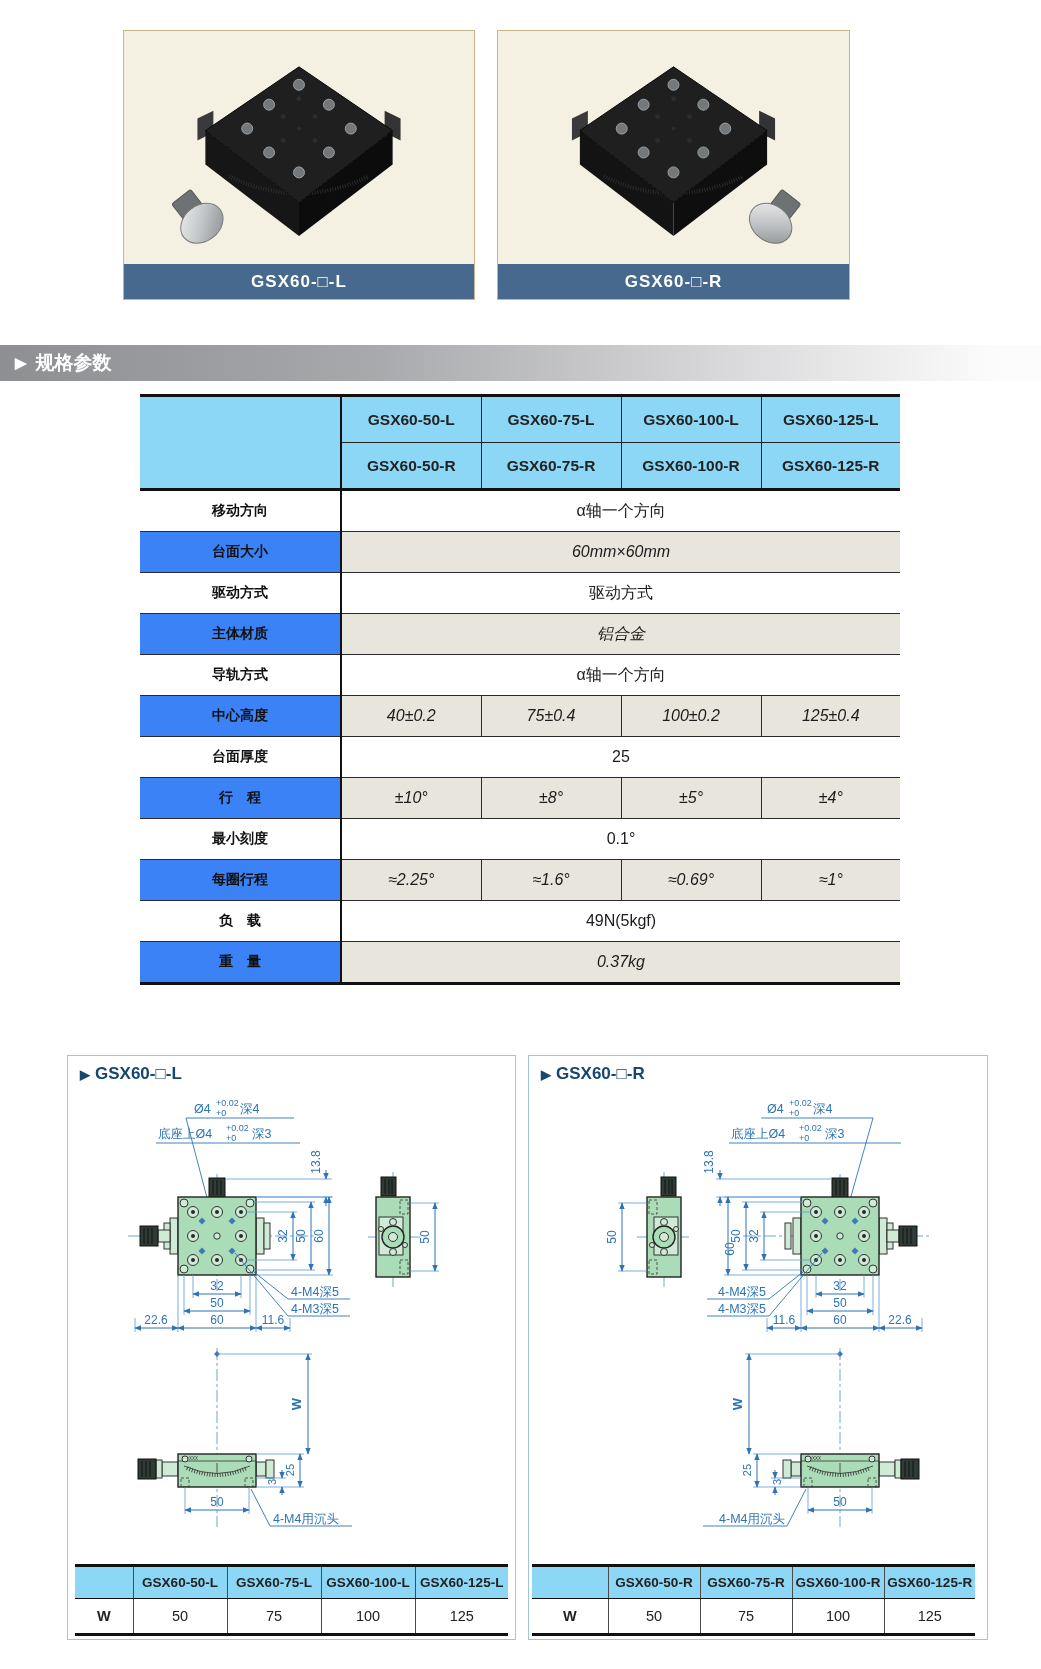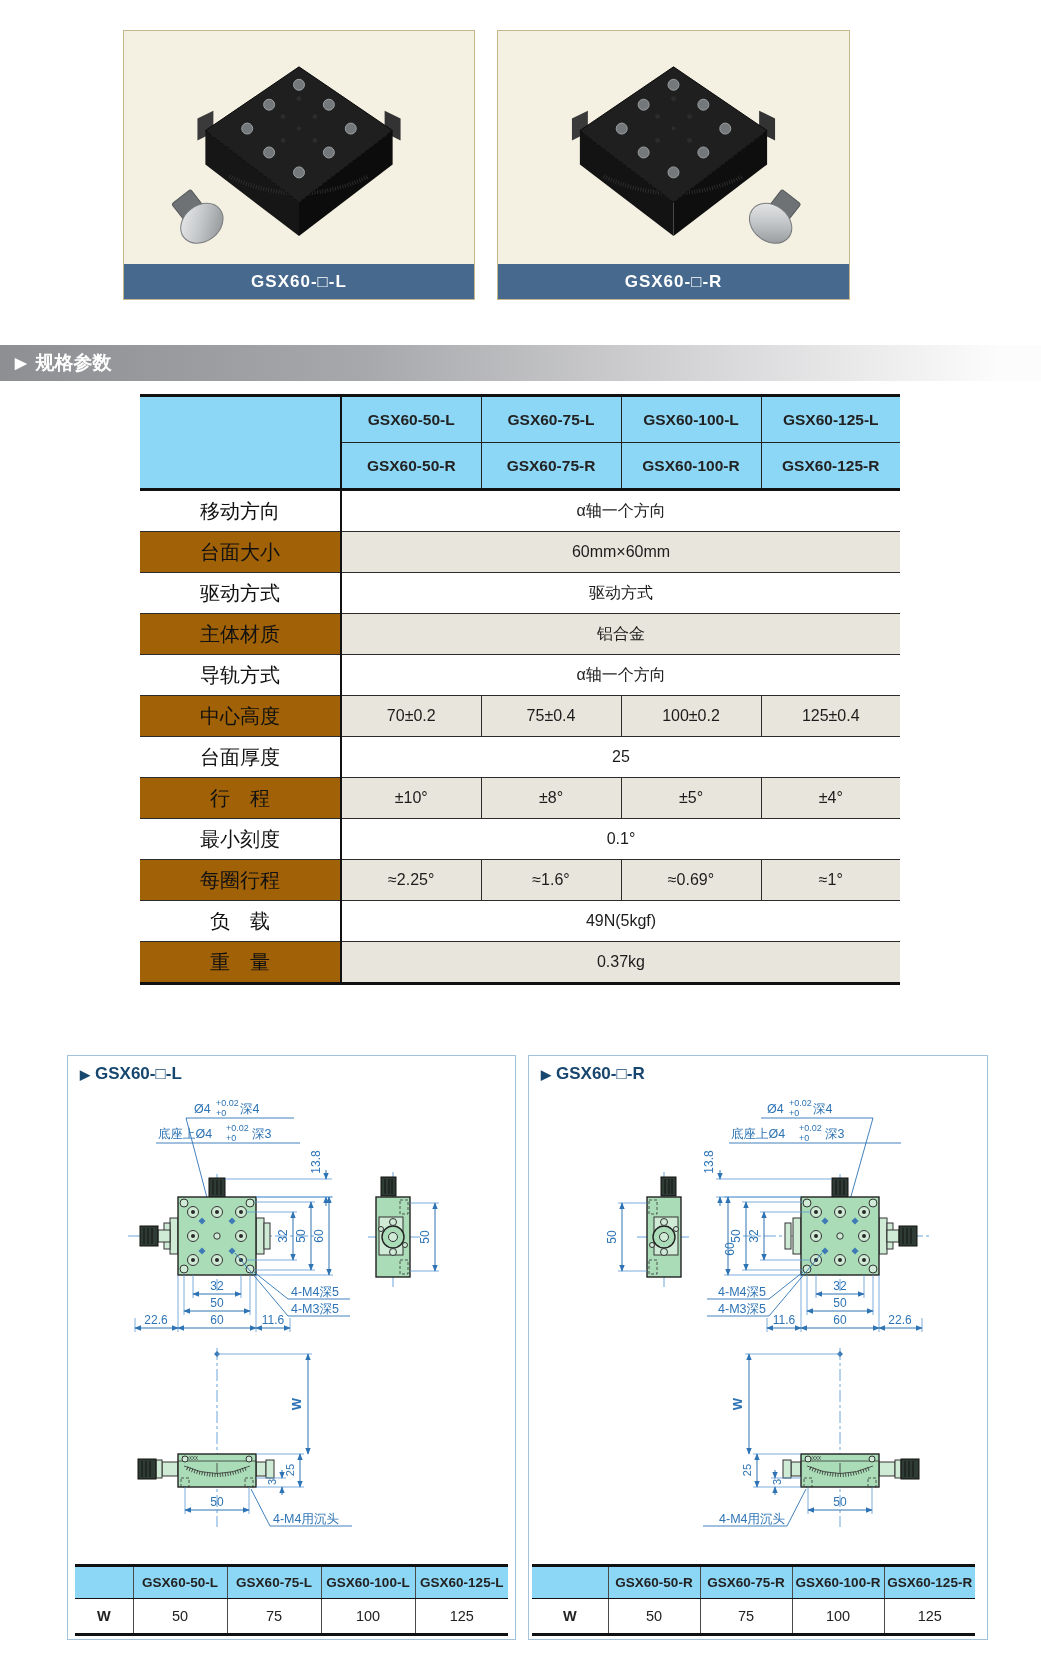--- a/index.html
+++ b/index.html
@@ -27,24 +27,24 @@
                table-layout:fixed; border-top:3px solid #111; border-bottom:3px solid #111;
                font-size:16px; }
   .spec td { text-align:center; vertical-align:middle; padding:0; }
   .spec td.corner { background:#8DD7F6; border-right:2.5px solid #111; border-bottom:3px solid #111; }
   .spec tr.hr td.mh { height:45px; background:#8DD7F6; font-weight:bold; font-size:15.5px; color:#222; }
   .spec tr.hr1 td.mh { border-bottom:1px solid #222; }
   .spec tr.hr2 td.mh { border-bottom:3px solid #111; }
   .spec td.mh + td.mh { border-left:1px solid #222; }
   .spec tr.b td { height:40px; border-bottom:1px solid #2b2b2b; }
   .spec tr.b:last-child td { border-bottom:none; }
-  .spec td.lb { font-weight:normal; border-right:2.5px solid #111; background:#fff; font-size:20px; }
+  .spec td.lb { font-weight:bold; border-right:2.5px solid #111; background:#fff; font-size:14px; }
   .spec td.v { background:#fff; color:#1c1c1c; }
-  .spec tr.alt td.lb { background:#a16207; }
-  .spec tr.alt td.v { background:#E8E5DC; }
+  .spec tr.alt td.lb { background:#3b82f6; }
+  .spec tr.alt td.v { background:#E8E5DC;font-style:italic; }
   .spec td.v + td.v { border-left:1px solid #2b2b2b; }
   
   .panel { position:absolute; top:1055px; height:585px; border:1px solid #A3C2DB;
            box-sizing:border-box; background:#fff; }
   #panel-l { left:67px; width:449px; }
   #panel-r { left:528px; width:460px; }
   .ptitle { position:absolute; top:8px; left:12px; color:#17466E; font-weight:bold;
             font-size:17px; display:flex; align-items:center; gap:5px; }
   .ptitle .tri { font-size:13px; }
   .psvg { position:absolute; top:26px; left:0; }
@@ -214,21 +214,21 @@
   <tr class="b alt">
         <td class="lb">主体材质</td>
     <td class="v" colspan="4">铝合金</td>
       </tr>
   <tr class="b">
         <td class="lb">导轨方式</td>
     <td class="v" colspan="4">α轴一个方向</td>
       </tr>
   <tr class="b alt">
         <td class="lb">中心高度</td>
-    <td class="v">70±0.2</td>
+    <td class="v">40±0.2</td>
     <td class="v">75±0.4</td>
     <td class="v">100±0.2</td>
     <td class="v">125±0.4</td>
       </tr>
   <tr class="b">
         <td class="lb">台面厚度</td>
     <td class="v" colspan="4">25</td>
       </tr>
   <tr class="b alt">
         <td class="lb">行　程</td>

